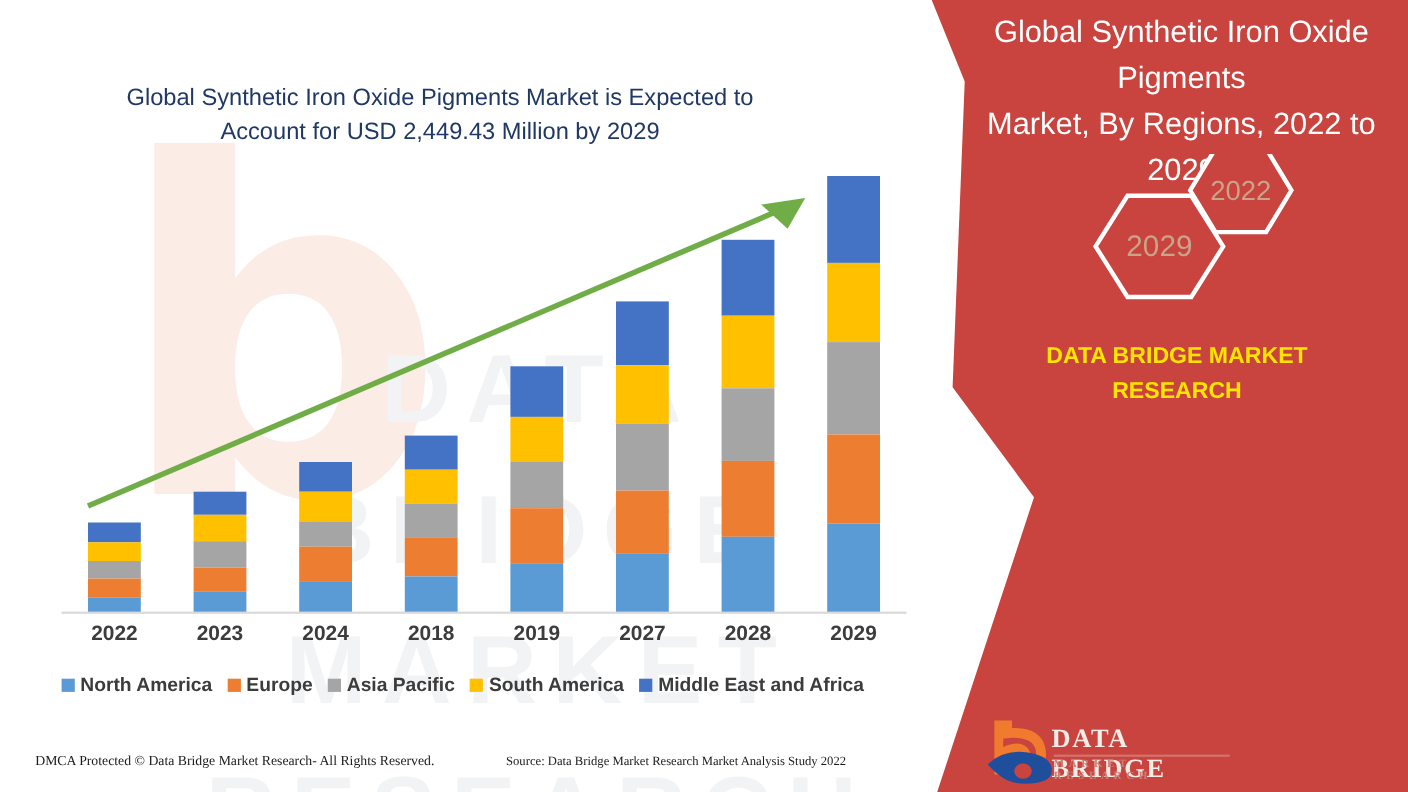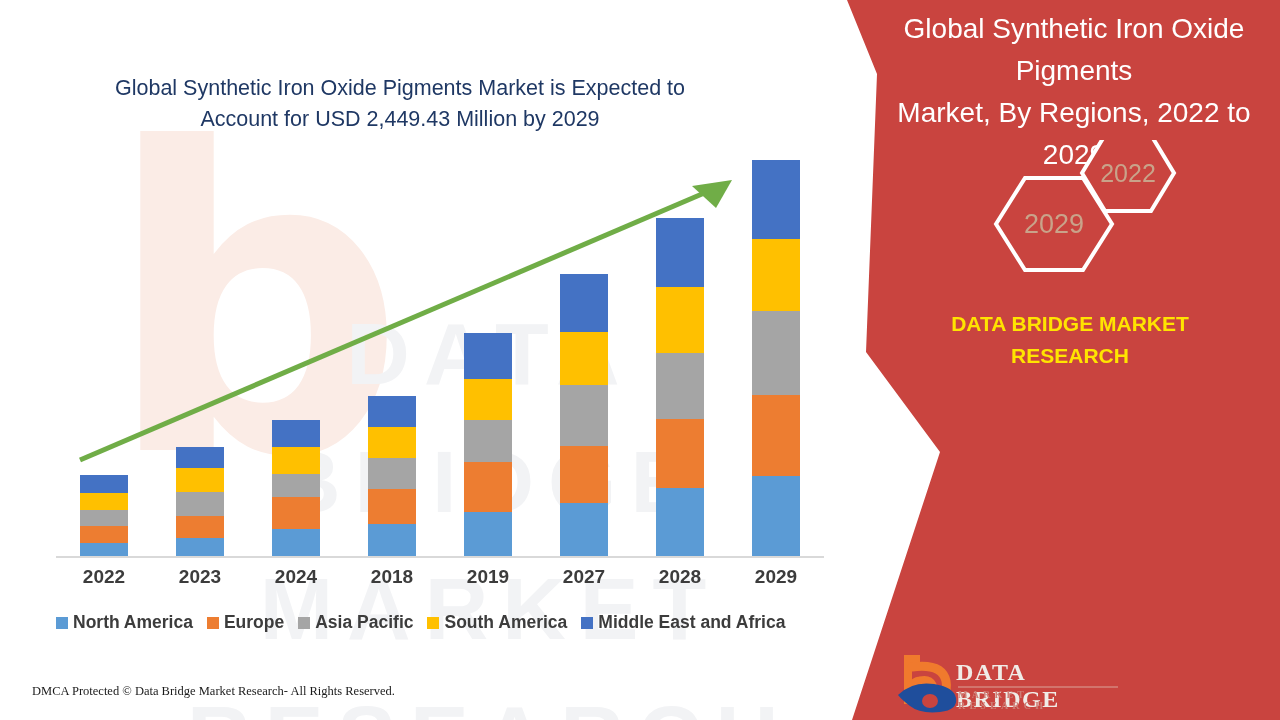--- a/index.html
+++ b/index.html
@@ -231,20 +231,21 @@
       </div>
       <div class="legend-item">
         <span class="legend-swatch" style="background: rgb(255, 192, 0);"></span>
         <span class="legend-label">South America</span>
       </div>
       <div class="legend-item">
         <span class="legend-swatch" style="background: rgb(68, 114, 196);"></span>
         <span class="legend-label">Middle East and Africa</span>
       </div>
     </div>
+  <div id="footer-source">Source: Data Bridge Market Research Market Analysis Study 2022</div>
 </div>
 
 <div id="right-panel">
   <div id="red-shape"></div>
 </div>
 
 <div id="right-content">
   <div id="right-title" style="white-space: pre-line;">Global Synthetic Iron Oxide Pigments
 Market, By Regions, 2022 to 2029</div>
 

